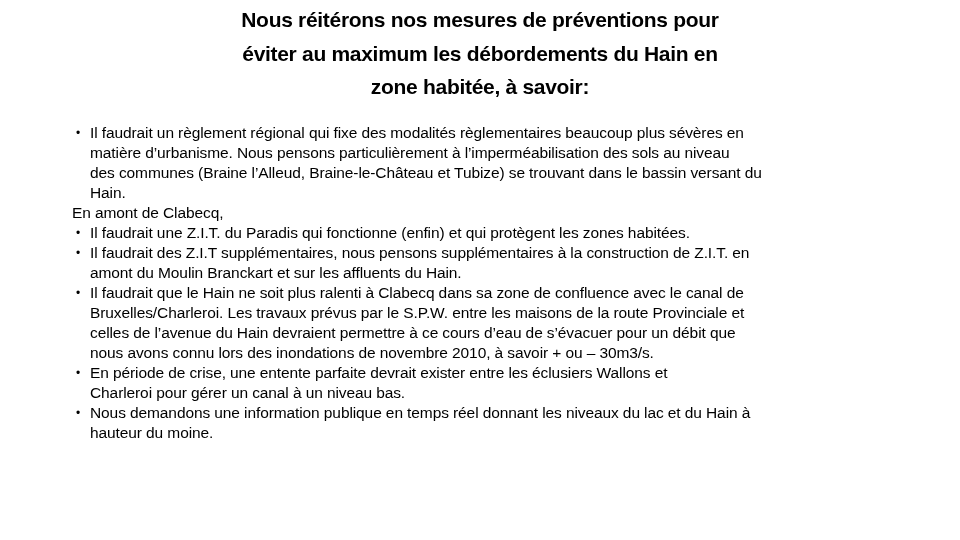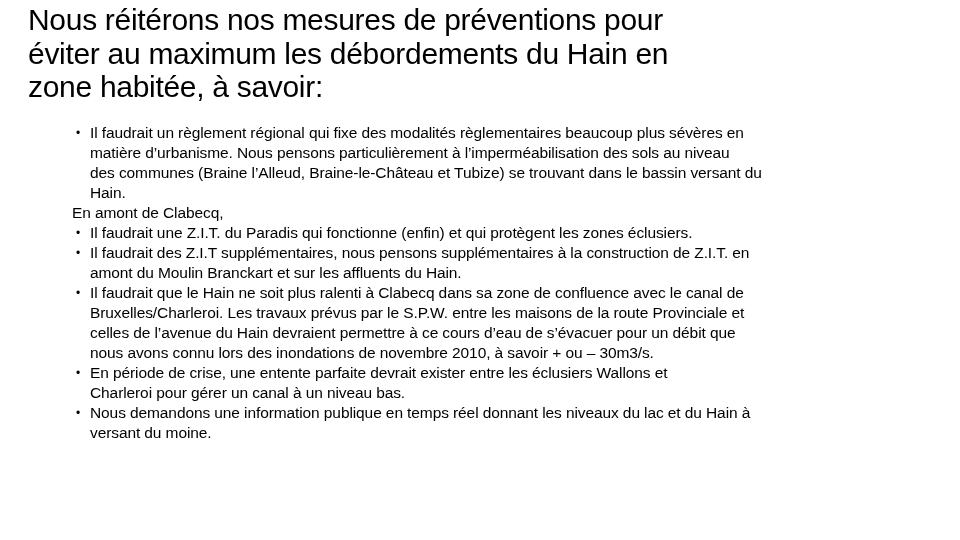--- a/index.html
+++ b/index.html
@@ -6,23 +6,24 @@
   body {
     width: 960px; height: 540px;
     background: #ffffff;
     color: #000000;
     font-family: "Liberation Sans", sans-serif;
     overflow: hidden;
   }
   .slide { width: 960px; height: 540px; position: relative; }
   .title {
     margin: 3px 28px 0 28px;
-    font-size: 30px;
-    font-weight: 400;
+    font-size: 21px;
+    font-weight: 700;
     line-height: 33.5px;
+    text-align: center;
     letter-spacing: -0.3px;
     white-space: pre-line;
   }
   .body {
     margin: 19px 48px 0 72px;
   }
   .para {
     font-size: 15.5px;
     line-height: 20px;
     letter-spacing: -0.1px;
@@ -55,21 +56,21 @@
       <span class="text">Il faudrait un règlement régional qui fixe des modalités règlementaires beaucoup plus sévères en
 matière d’urbanisme. Nous pensons particulièrement à l’imperméabilisation des sols au niveau
 des communes (Braine l’Alleud, Braine-le-Château et Tubize) se trouvant dans le bassin versant du
 Hain.</span>
     </div>
 
     <div class="para plain">En amont de Clabecq,</div>
 
     <div class="para bullet">
       <span class="marker">•</span>
-      <span class="text">Il faudrait une Z.I.T. du Paradis qui fonctionne (enfin) et qui protègent les zones éclusiers.</span>
+      <span class="text">Il faudrait une Z.I.T. du Paradis qui fonctionne (enfin) et qui protègent les zones habitées.</span>
     </div>
 
     <div class="para bullet">
       <span class="marker">•</span>
       <span class="text">Il faudrait des Z.I.T supplémentaires, nous pensons supplémentaires à la construction de Z.I.T. en
 amont du Moulin Branckart et sur les affluents du Hain.</span>
     </div>
 
 
     <div class="para bullet">
@@ -82,17 +83,17 @@
 
     <div class="para bullet">
       <span class="marker">•</span>
       <span class="text">En période de crise, une entente parfaite devrait exister entre les éclusiers Wallons et
 Charleroi pour gérer un canal à un niveau bas.</span>
     </div>
 
     <div class="para bullet">
       <span class="marker">•</span>
       <span class="text">Nous demandons une information publique en temps réel donnant les niveaux du lac et du Hain à
-versant du moine.</span>
+hauteur du moine.</span>
     </div>
 
   </div>
 </div>
 
 </body></html>

